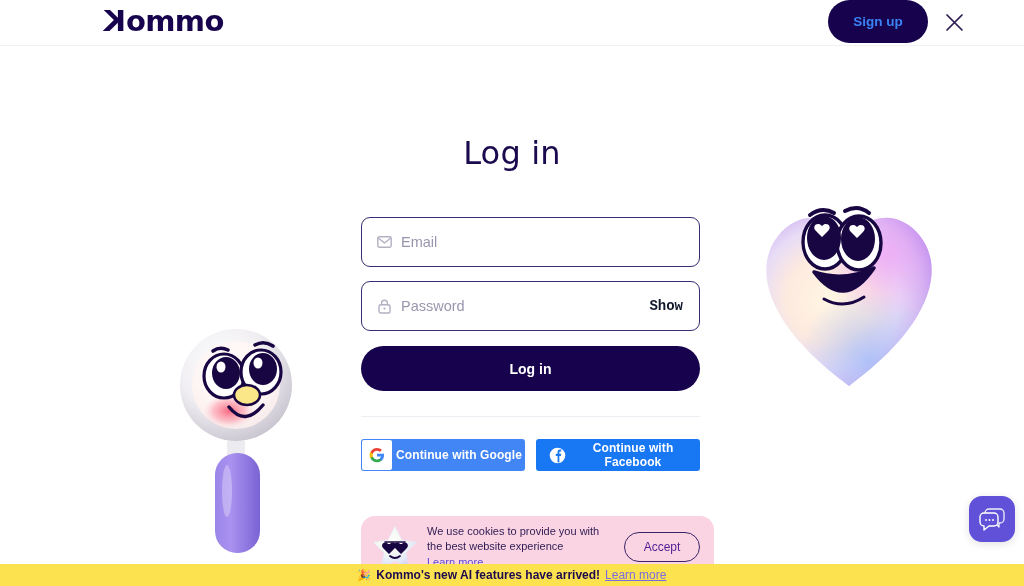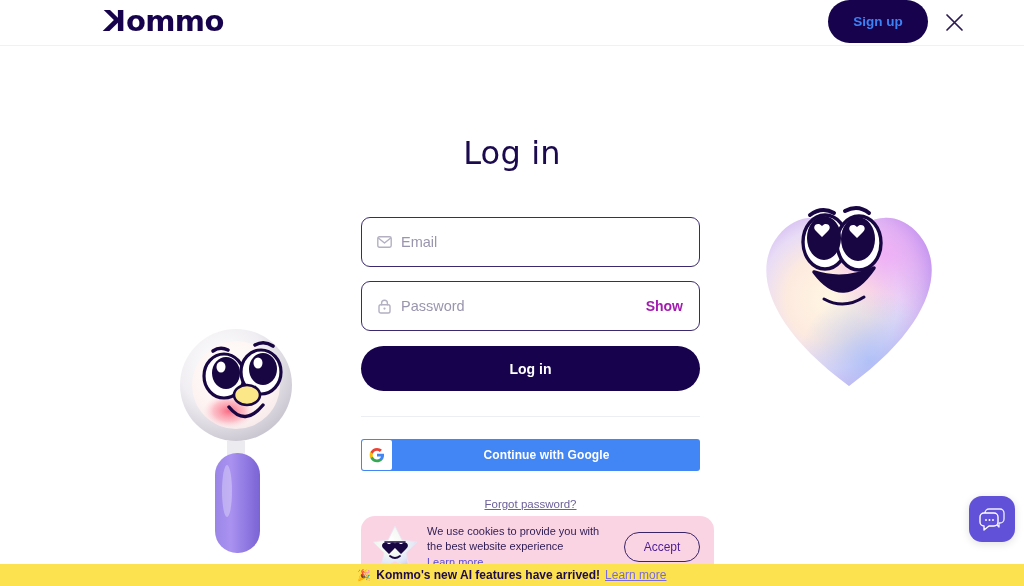--- a/index.html
+++ b/index.html
@@ -127,26 +127,26 @@
     color: #17034d;
     background: transparent;
     font-family: "Liberation Sans", sans-serif;
     height: 100%;
   }
   .field-input::placeholder { color: #9a95ae; }
 
   .show-toggle {
     font-size: 14px;
     font-weight: 700;
-    color: #a21caf;
+    color: #0f172a;
     cursor: pointer;
     background: none;
     border: none;
     padding: 0 2px;
-    font-family: Liberation Sans, sans-serif;
+    font-family: Liberation Mono, monospace;
   }
 
   .login-btn {
     margin-top: 15px;
     width: 339px;
     height: 45px;
     border-radius: 23px;
     background: #17034d;
     color: #fff;
     font-size: 14px;
@@ -463,23 +463,31 @@
           <svg width="16" height="16" viewBox="0 0 48 48">
             <path fill="#4285F4" d="M45.1 24.5c0-1.6-.1-3.1-.4-4.5H24v8.5h11.8c-.5 2.7-2.1 5-4.4 6.6v5.5h7.1c4.2-3.8 6.6-9.5 6.6-16.1z"></path>
             <path fill="#34A853" d="M24 46c5.9 0 10.9-2 14.5-5.4l-7.1-5.5c-2 1.3-4.5 2.1-7.4 2.1-5.7 0-10.5-3.8-12.2-9H4.5v5.7C8.1 41.1 15.4 46 24 46z"></path>
             <path fill="#FBBC05" d="M11.8 28.2c-.4-1.3-.7-2.7-.7-4.2s.3-2.9.7-4.2v-5.7H4.5C2.9 17.3 2 20.5 2 24s.9 6.7 2.5 9.7l7.3-5.5z"></path>
             <path fill="#EA4335" d="M24 11.4c3.2 0 6.1 1.1 8.4 3.3l6.3-6.3C34.9 4.8 29.9 2.7 24 2.7 15.4 2.7 8.1 7.6 4.5 14.8l7.3 5.7c1.7-5.2 6.5-9.1 12.2-9.1z"></path>
           </svg>
         </span>
         <span class="social-label">Continue with Google</span>
       </button>
 
+      <button class="social-btn facebook">
+        <span class="fb-badge">
+          <svg width="17" height="17" viewBox="0 0 24 24">
+            <circle cx="12" cy="12" r="11" fill="#ffffff"></circle>
+            <path fill="#1877f2" d="M14.6 12.6h2.2l.4-3h-2.6V7.8c0-.9.3-1.5 1.6-1.5h1.1V3.6c-.2 0-1-.1-1.9-.1-1.9 0-3.3 1.2-3.3 3.4v2.7H9.6v3h2.5V22h2.5v-9.4z"></path>
+          </svg>
+        </span>
+        <span class="social-label">Continue with Facebook</span>
+      </button>
     </div>
 
-    <a class="forgot" href="#">Forgot password?</a>
   </div>
 
   <div class="cookie">
     <span class="cookie-star">
       <svg width="48" height="48" viewBox="0 0 48 48">
         <defs>
           <radialGradient id="starG" cx="40%" cy="35%" r="70%">
             <stop offset="0%" stop-color="#ffffff"></stop>
             <stop offset="45%" stop-color="#f3f7f2"></stop>
             <stop offset="75%" stop-color="#e3e9f7"></stop>

